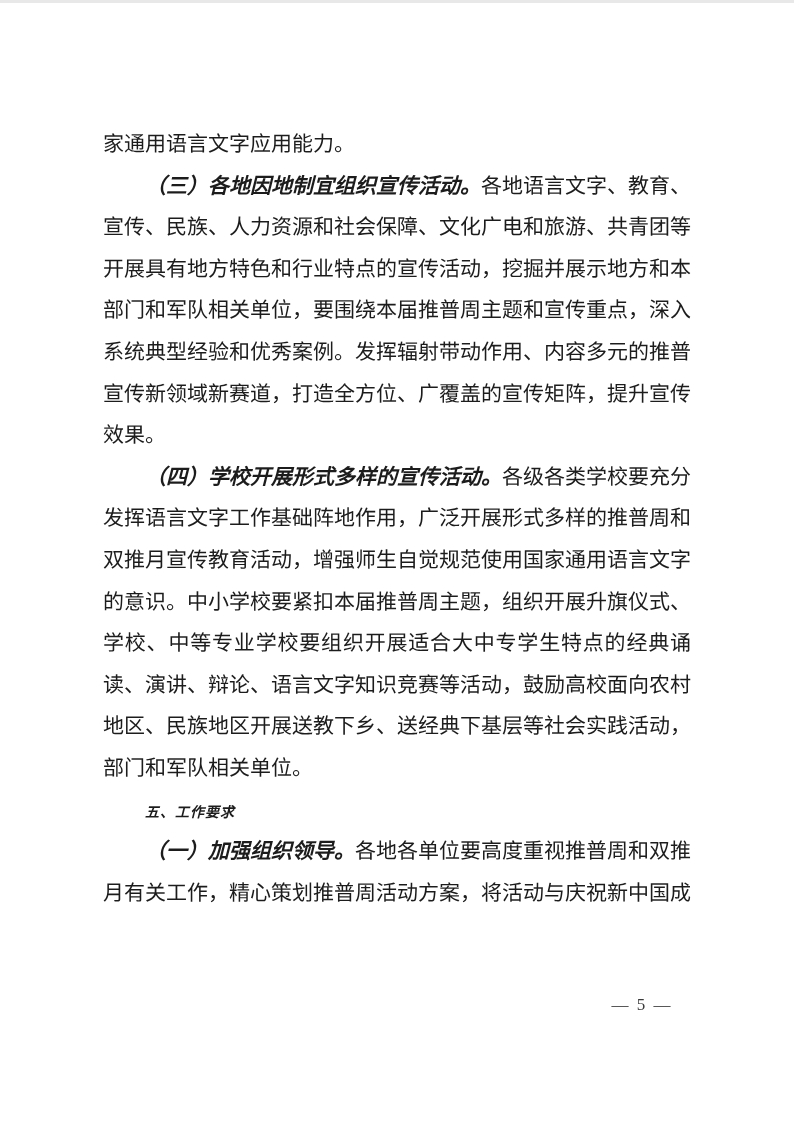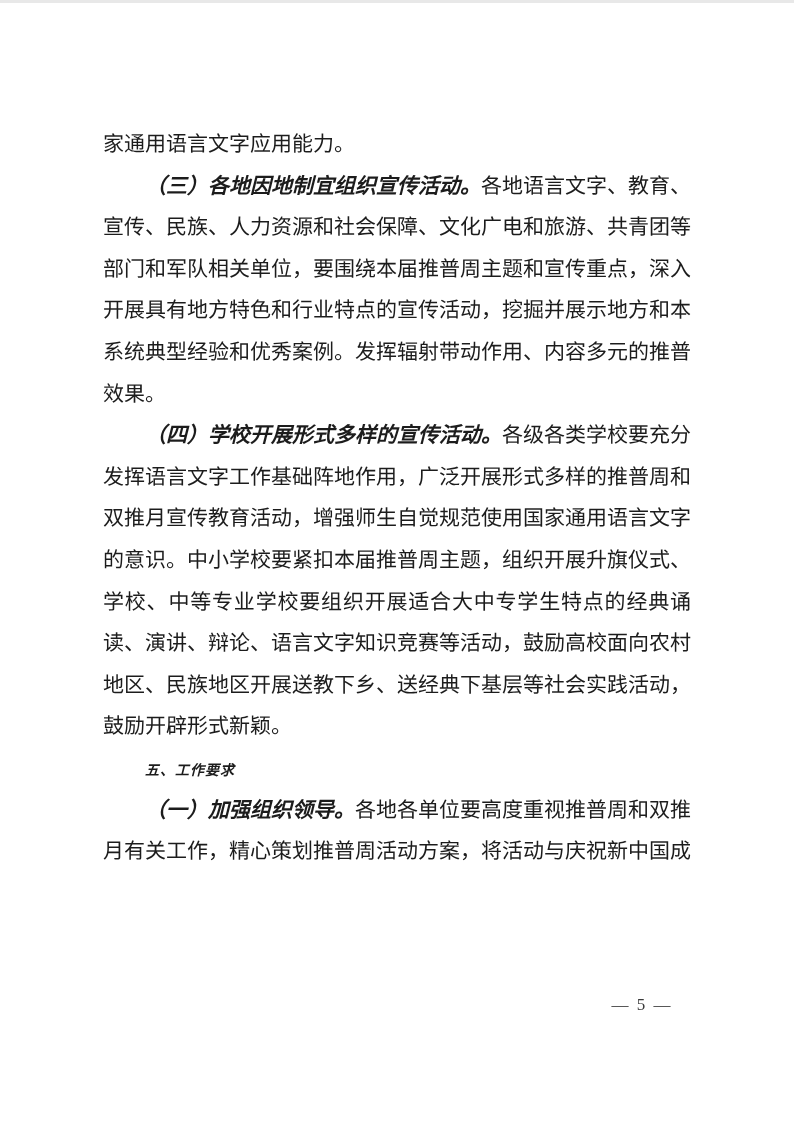--- a/index.html
+++ b/index.html
@@ -63,30 +63,31 @@
   }
 </style>
 </head>
 <body>
 
 <div class="page">
   <div class="doc-body" id="doc-body">
       <div class="text-line"><span>家通用语言文字应用能力。</span></div>
       <div class="text-line justify indent"><b>（三）各地因地制宜组织宣传活动。</b><span>各地语言文字、教育、</span></div>
       <div class="text-line justify"><span>宣传、民族、人力资源和社会保障、文化广电和旅游、共青团等</span></div>
+      <div class="text-line justify"><span>开展具有地方特色和行业特点的宣传活动，挖掘并展示地方和本</span></div>
       <div class="text-line justify"><span>部门和军队相关单位，要围绕本届推普周主题和宣传重点，深入</span></div>
-      <div class="text-line justify"><span>开展具有地方特色和行业特点的宣传活动，挖掘并展示地方和本</span></div>
       <div class="text-line justify"><span>系统典型经验和优秀案例。发挥辐射带动作用、内容多元的推普</span></div>
+      <div class="text-line justify"><span>宣传新领域新赛道，打造全方位、广覆盖的宣传矩阵，提升宣传</span></div>
       <div class="text-line"><span>效果。</span></div>
       <div class="text-line justify indent"><b>（四）学校开展形式多样的宣传活动。</b><span>各级各类学校要充分</span></div>
       <div class="text-line justify"><span>发挥语言文字工作基础阵地作用，广泛开展形式多样的推普周和</span></div>
       <div class="text-line justify"><span>双推月宣传教育活动，增强师生自觉规范使用国家通用语言文字</span></div>
       <div class="text-line justify"><span>的意识。中小学校要紧扣本届推普周主题，组织开展升旗仪式、</span></div>
       <div class="text-line justify"><span>学校、中等专业学校要组织开展适合大中专学生特点的经典诵</span></div>
       <div class="text-line justify"><span>读、演讲、辩论、语言文字知识竞赛等活动，鼓励高校面向农村</span></div>
       <div class="text-line justify"><span>地区、民族地区开展送教下乡、送经典下基层等社会实践活动，</span></div>
-      <div class="text-line"><span>鼓励开辟形式新颖。</span></div>
+      <div class="text-line"><span>部门和军队相关单位。</span></div>
       <div class="text-line indent heading"><b>五、工作要求</b></div>
       <div class="text-line justify indent"><b>（一）加强组织领导。</b><span>各地各单位要高度重视推普周和双推</span></div>
       <div class="text-line justify"><span>月有关工作，精心策划推普周活动方案，将活动与庆祝新中国成</span></div>
     </div>
   <div class="page-number">— 5 —</div>
 </div>
 
 </body></html>

